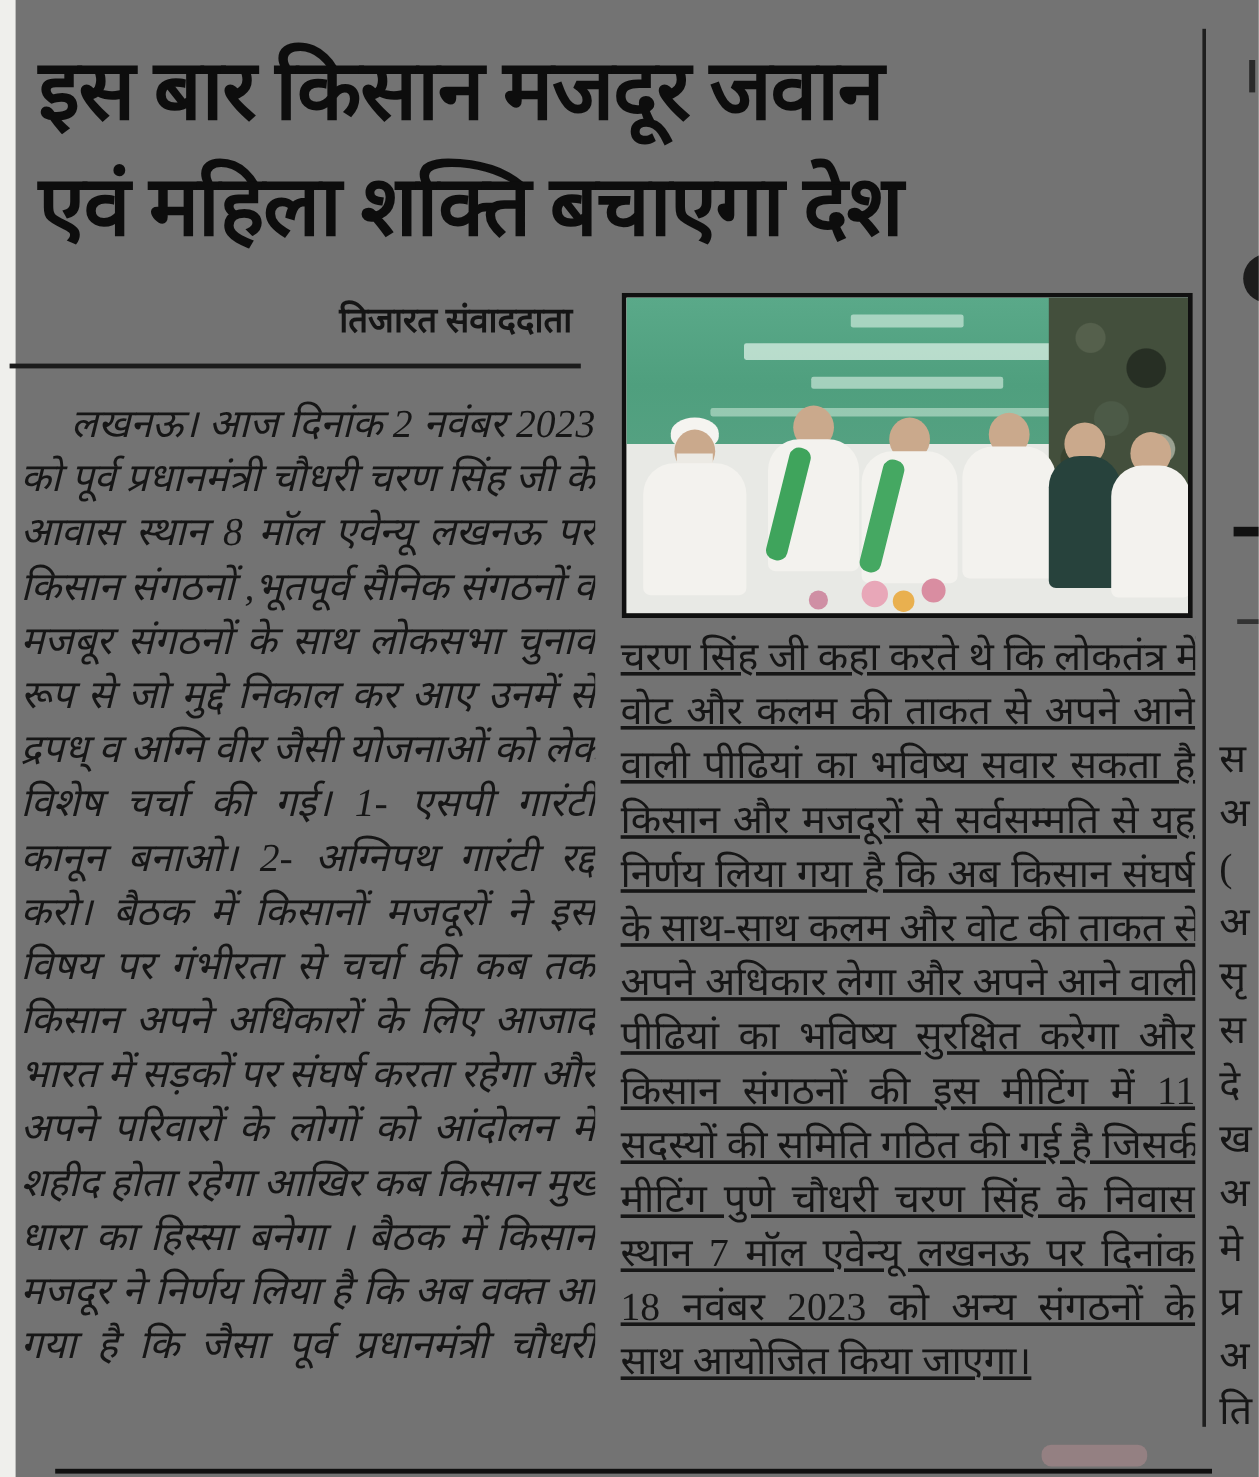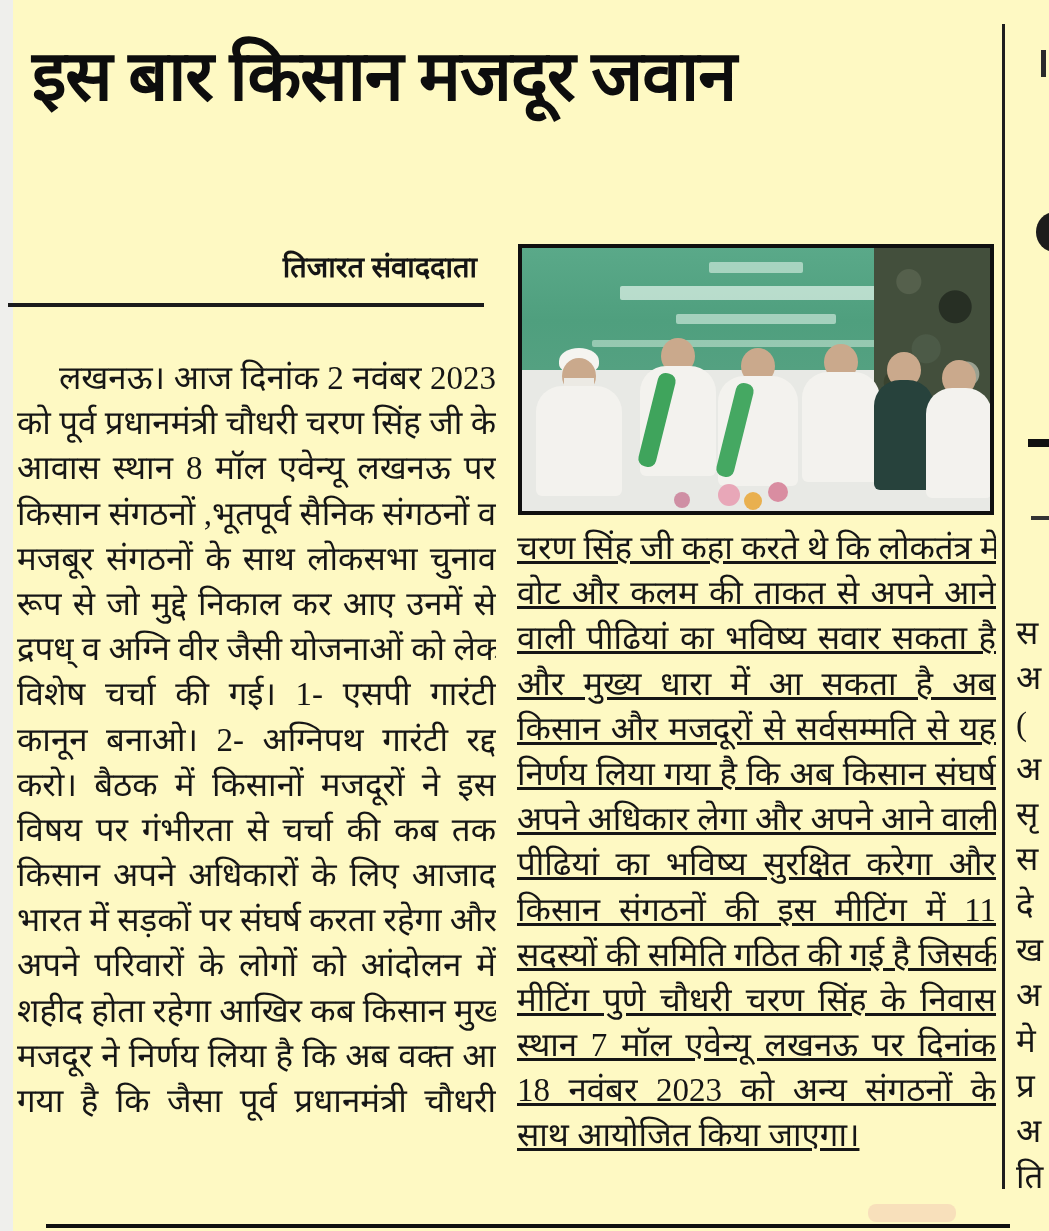--- a/index.html
+++ b/index.html
@@ -1,19 +1,19 @@
 <!DOCTYPE html>
 <html><head>
 <meta charset="utf-8">
 <style>
   * { margin:0; padding:0; box-sizing:border-box; }
   html,body { background:#d8d8d4; }
   .page {
     position:relative; width:1049px; height:1231px;
-    background:#fef9c3; overflow:hidden;
+    background:#737373; overflow:hidden;
     font-family:"Liberation Serif","DejaVu Serif",serif;
     color:#111;
   }
   .edge-strip { position:absolute; left:0; top:0; width:13px; height:100%; background:#efefec; }
 
   
   .headline {
     position:absolute; left:32px; top:28px; width:950px;
     font-weight:700; font-size:70px; line-height:97px;
     letter-spacing:-1px; color:#0d0d0d; white-space:nowrap;
@@ -28,21 +28,21 @@
   .byline-rule { position:absolute; left:8px; top:303px; width:476px; height:4px; background:#1b1b1b; }
 
   
   .col {
     position:absolute; width:479px; font-size:33px; color:#161616;
   }
   .col .line {
     height:45.2px; line-height:45.2px; white-space:nowrap;
     text-align:justify; text-align-last:justify; overflow:hidden;
   }
-  .col-left  { left:17px;  top:356px; }
+  .col-left  { left:17px;  top:332px;font-style:italic; }
   .col-right { left:517px; top:526px;text-decoration:underline; }
   .col-left  .line:first-child { padding-left:42px; }
   .col-right .line:last-child { text-align-last:left; }
 
   
   .photo {
     position:absolute; left:518px; top:244px; width:476px; height:271px;
     border:4px solid #101010; background:#e8e9e5; overflow:hidden;
   }
   .ph-banner {
@@ -85,20 +85,21 @@
   .pink-smudge { position:absolute; left:868px; top:1204px; width:88px; height:18px; background:rgba(233,160,170,0.28); border-radius:8px; }
 </style>
 </head>
 <body>
 
 <div class="page">
   <div class="edge-strip"></div>
 
   <div class="headline">
     <div class="hl-line">इस बार किसान मजदूर जवान</div>
+    <div class="hl-line">एवं महिला शक्ति बचाएगा देश</div>
   </div>
 
   <div class="byline">तिजारत संवाददाता</div>
   <div class="byline-rule"></div>
 
   <div class="photo">
     <div class="ph-banner">
       <div class="ph-banner-line bl1"></div>
       <div class="ph-banner-line bl2"></div>
       <div class="ph-banner-line bl3"></div>
@@ -150,31 +151,32 @@
       <div class="line">रूप से जो मुद्दे निकाल कर आए उनमें से</div>
       <div class="line">द्रपध् व अग्नि वीर जैसी योजनाओं को लेकर</div>
       <div class="line">विशेष चर्चा की गई। 1- एसपी गारंटी</div>
       <div class="line">कानून बनाओ। 2- अग्निपथ गारंटी रद्द</div>
       <div class="line">करो। बैठक में किसानों मजदूरों ने इस</div>
       <div class="line">विषय पर गंभीरता से चर्चा की  कब तक</div>
       <div class="line">किसान अपने अधिकारों के लिए आजाद</div>
       <div class="line">भारत में सड़कों पर संघर्ष करता रहेगा और</div>
       <div class="line">अपने परिवारों के लोगों को आंदोलन में</div>
       <div class="line">शहीद होता रहेगा आखिर कब किसान मुख्य</div>
+      <div class="line">धारा का हिस्सा बनेगा । बैठक में किसान</div>
       <div class="line">मजदूर ने निर्णय लिया है कि अब वक्त आ</div>
       <div class="line">गया है कि जैसा पूर्व प्रधानमंत्री चौधरी</div>
     </div>
 
   <div class="col col-right">
       <div class="line">चरण सिंह जी कहा करते थे कि लोकतंत्र में</div>
       <div class="line">वोट और कलम की ताकत से अपने आने</div>
       <div class="line">वाली पीढियां का भविष्य सवार सकता है</div>
-      <div class="line">और मुख्य धारा में आ सकता है अब</div>
       <div class="line">किसान और मजदूरों से सर्वसम्मति से यह</div>
       <div class="line">निर्णय लिया गया है कि अब किसान संघर्ष</div>
+      <div class="line">के साथ-साथ कलम और वोट की ताकत से</div>
       <div class="line">अपने अधिकार लेगा और अपने आने वाली</div>
       <div class="line">पीढियां का भविष्य सुरक्षित करेगा और</div>
       <div class="line">किसान संगठनों की इस मीटिंग में 11</div>
       <div class="line">सदस्यों की समिति गठित की गई है जिसकी</div>
       <div class="line">मीटिंग पुणे चौधरी चरण सिंह के निवास</div>
       <div class="line">स्थान 7 मॉल एवेन्यू लखनऊ पर दिनांक</div>
       <div class="line">18 नवंबर 2023 को अन्य संगठनों के</div>
       <div class="line">साथ आयोजित किया जाएगा।</div>
     </div>
 

